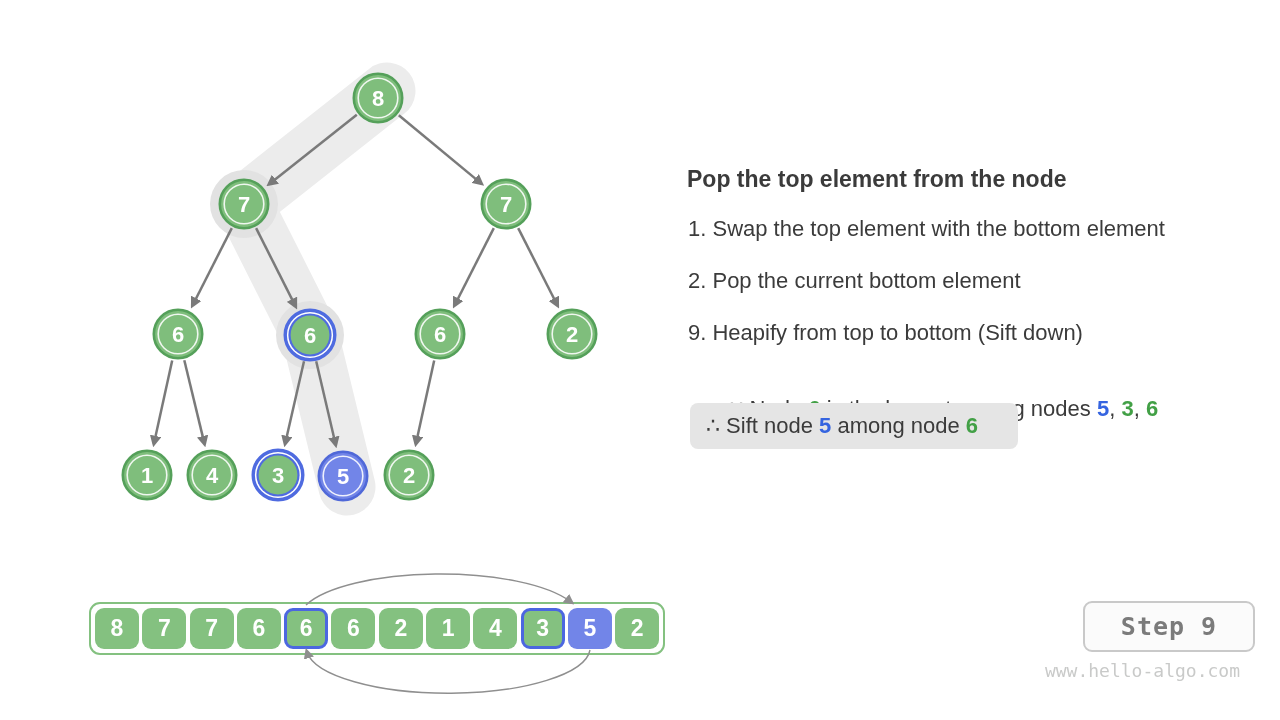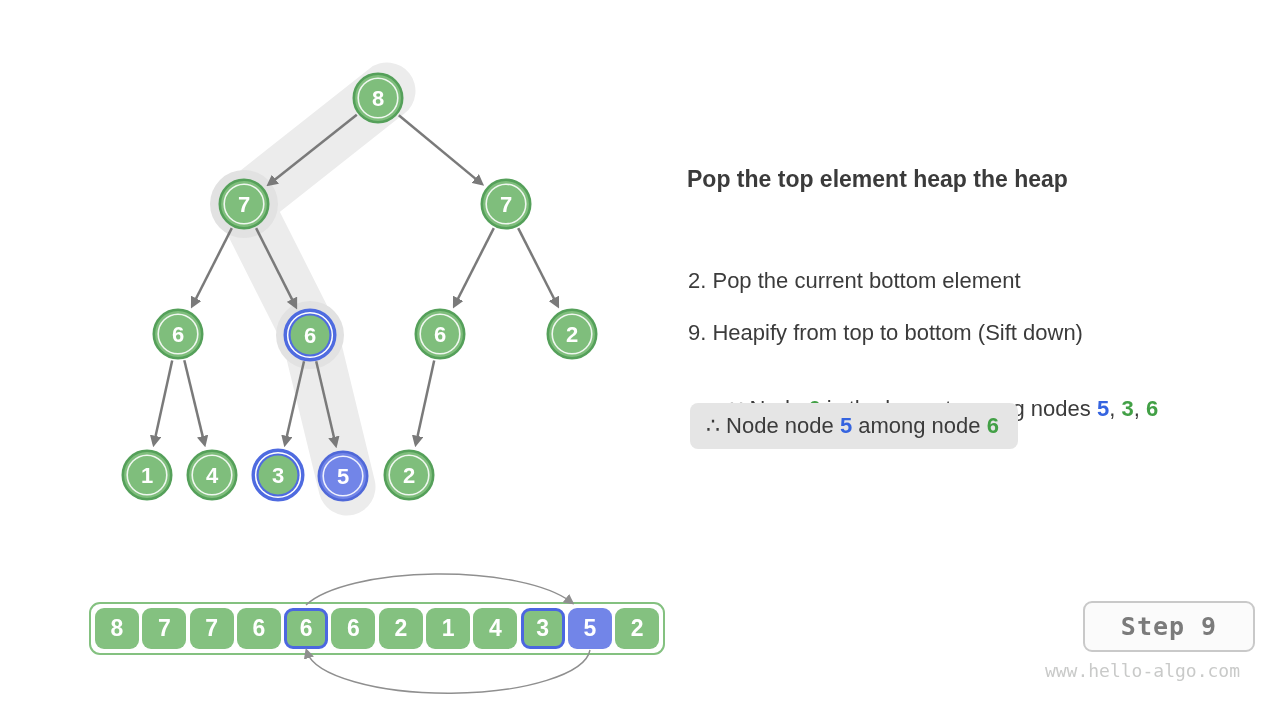--- a/index.html
+++ b/index.html
@@ -187,28 +187,29 @@
     <div class="cell cell--ring">6</div>
     <div class="cell">6</div>
     <div class="cell">2</div>
     <div class="cell">1</div>
     <div class="cell">4</div>
     <div class="cell cell--ring">3</div>
     <div class="cell cell--fill">5</div>
     <div class="cell">2</div>
   </div>
 
-  <div class="panel-title">Pop the top element heap the heap</div>
+  <div class="panel-title">Pop the top element from the node</div>
+  <div class="panel-line line-1">1. Swap the top element with the bottom element</div>
   <div class="panel-line line-2">2. Pop the current bottom element</div>
   <div class="panel-line line-3">9. Heapify from top to bottom (Sift down)</div>
 
   <div class="panel-line because">
     <span>∵ Node </span><span class="num-green">6</span><span> is the largest among nodes </span><span class="num-blue">5</span><span>, </span><span class="num-green">3</span><span>, </span><span class="num-green">6</span>
   </div>
 
   <div class="therefore">
-    <span>∴ Node node </span><span class="num-blue">5</span><span> among node </span><span class="num-green">6</span>
+    <span>∴ Sift node </span><span class="num-blue">5</span><span> among node </span><span class="num-green">6</span>
   </div>
 
   <div class="step">Step 9</div>
   <div class="watermark">www.hello-algo.com</div>
 
 </div>
 
 </body></html>

